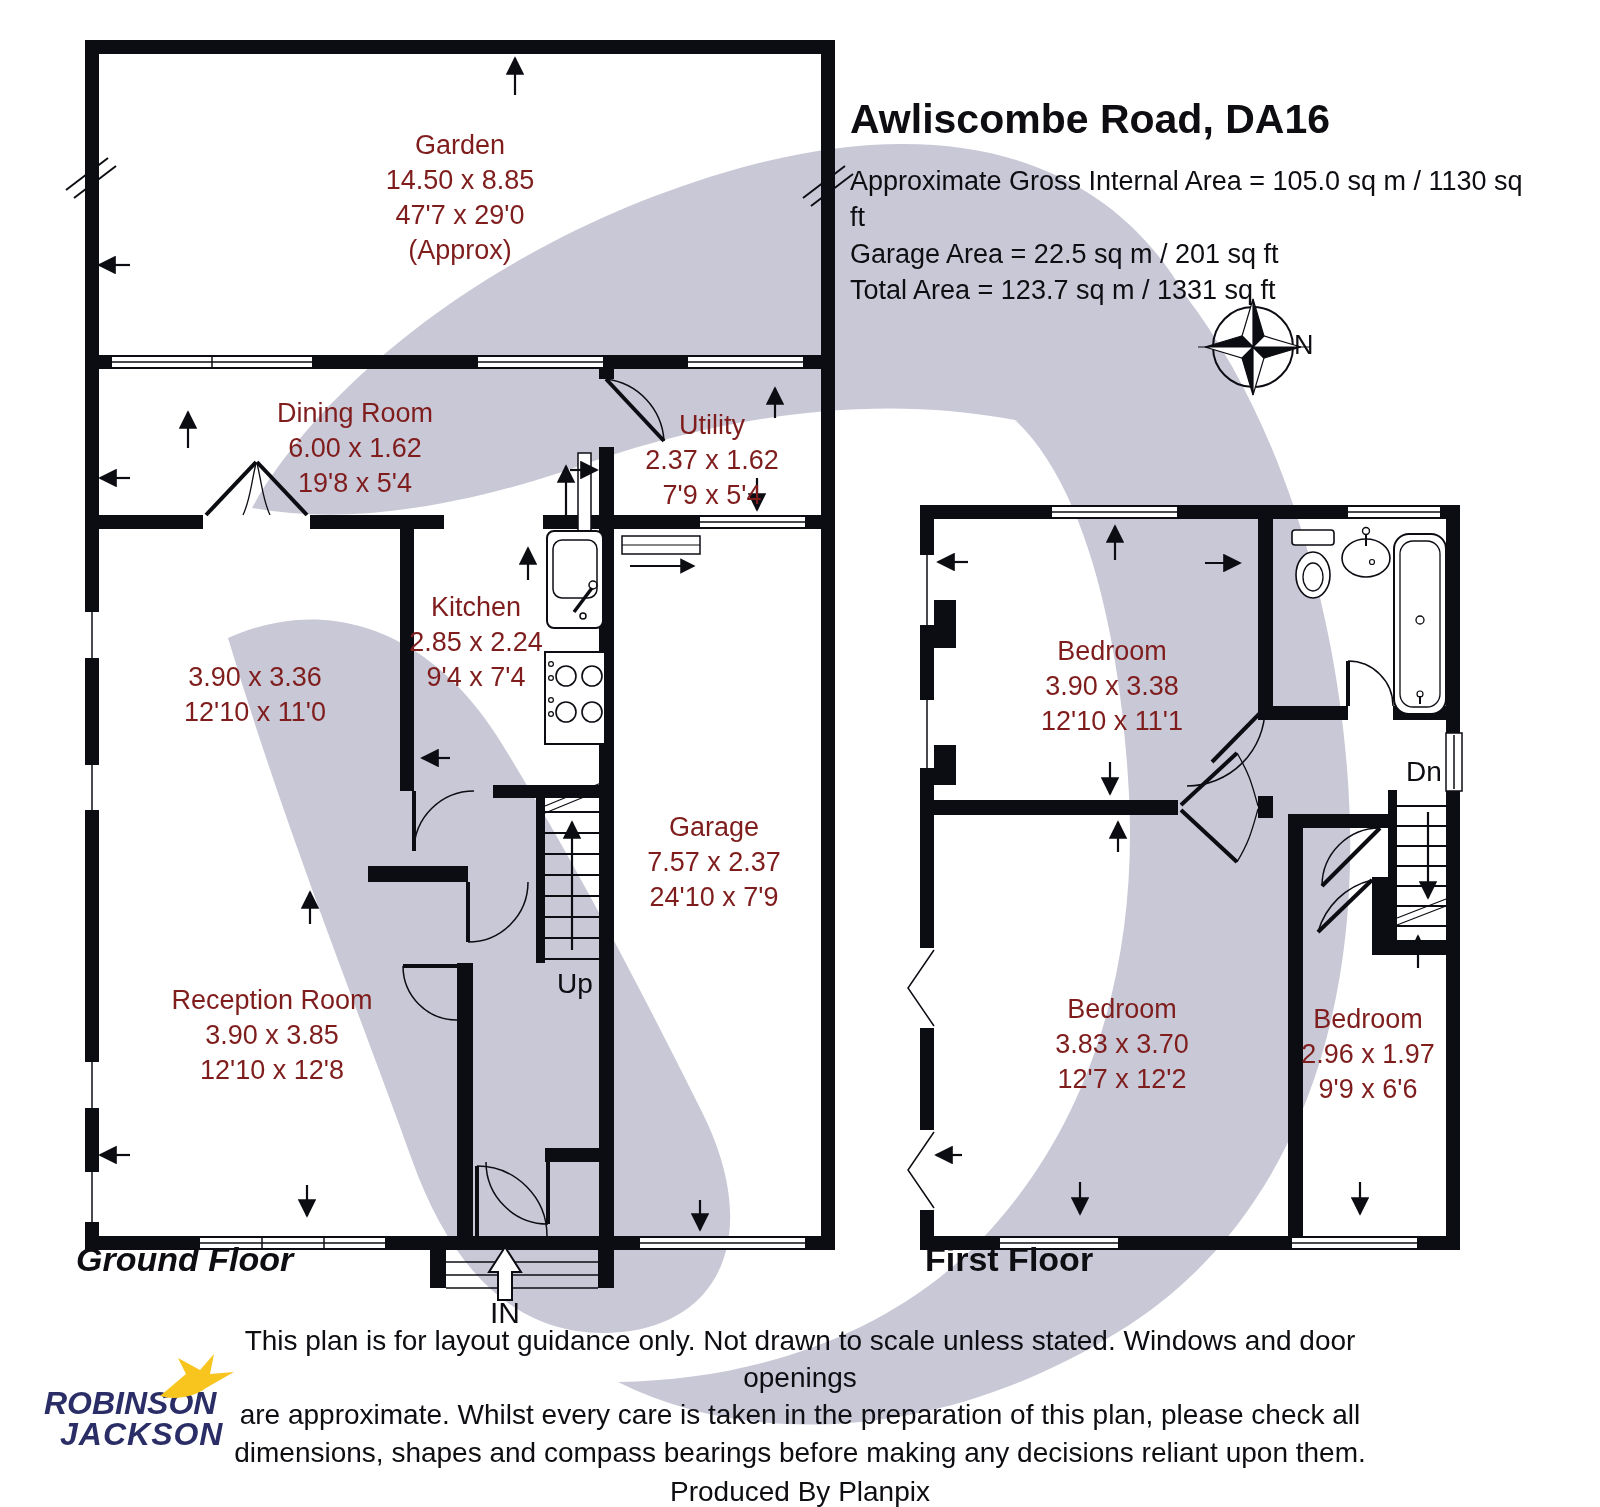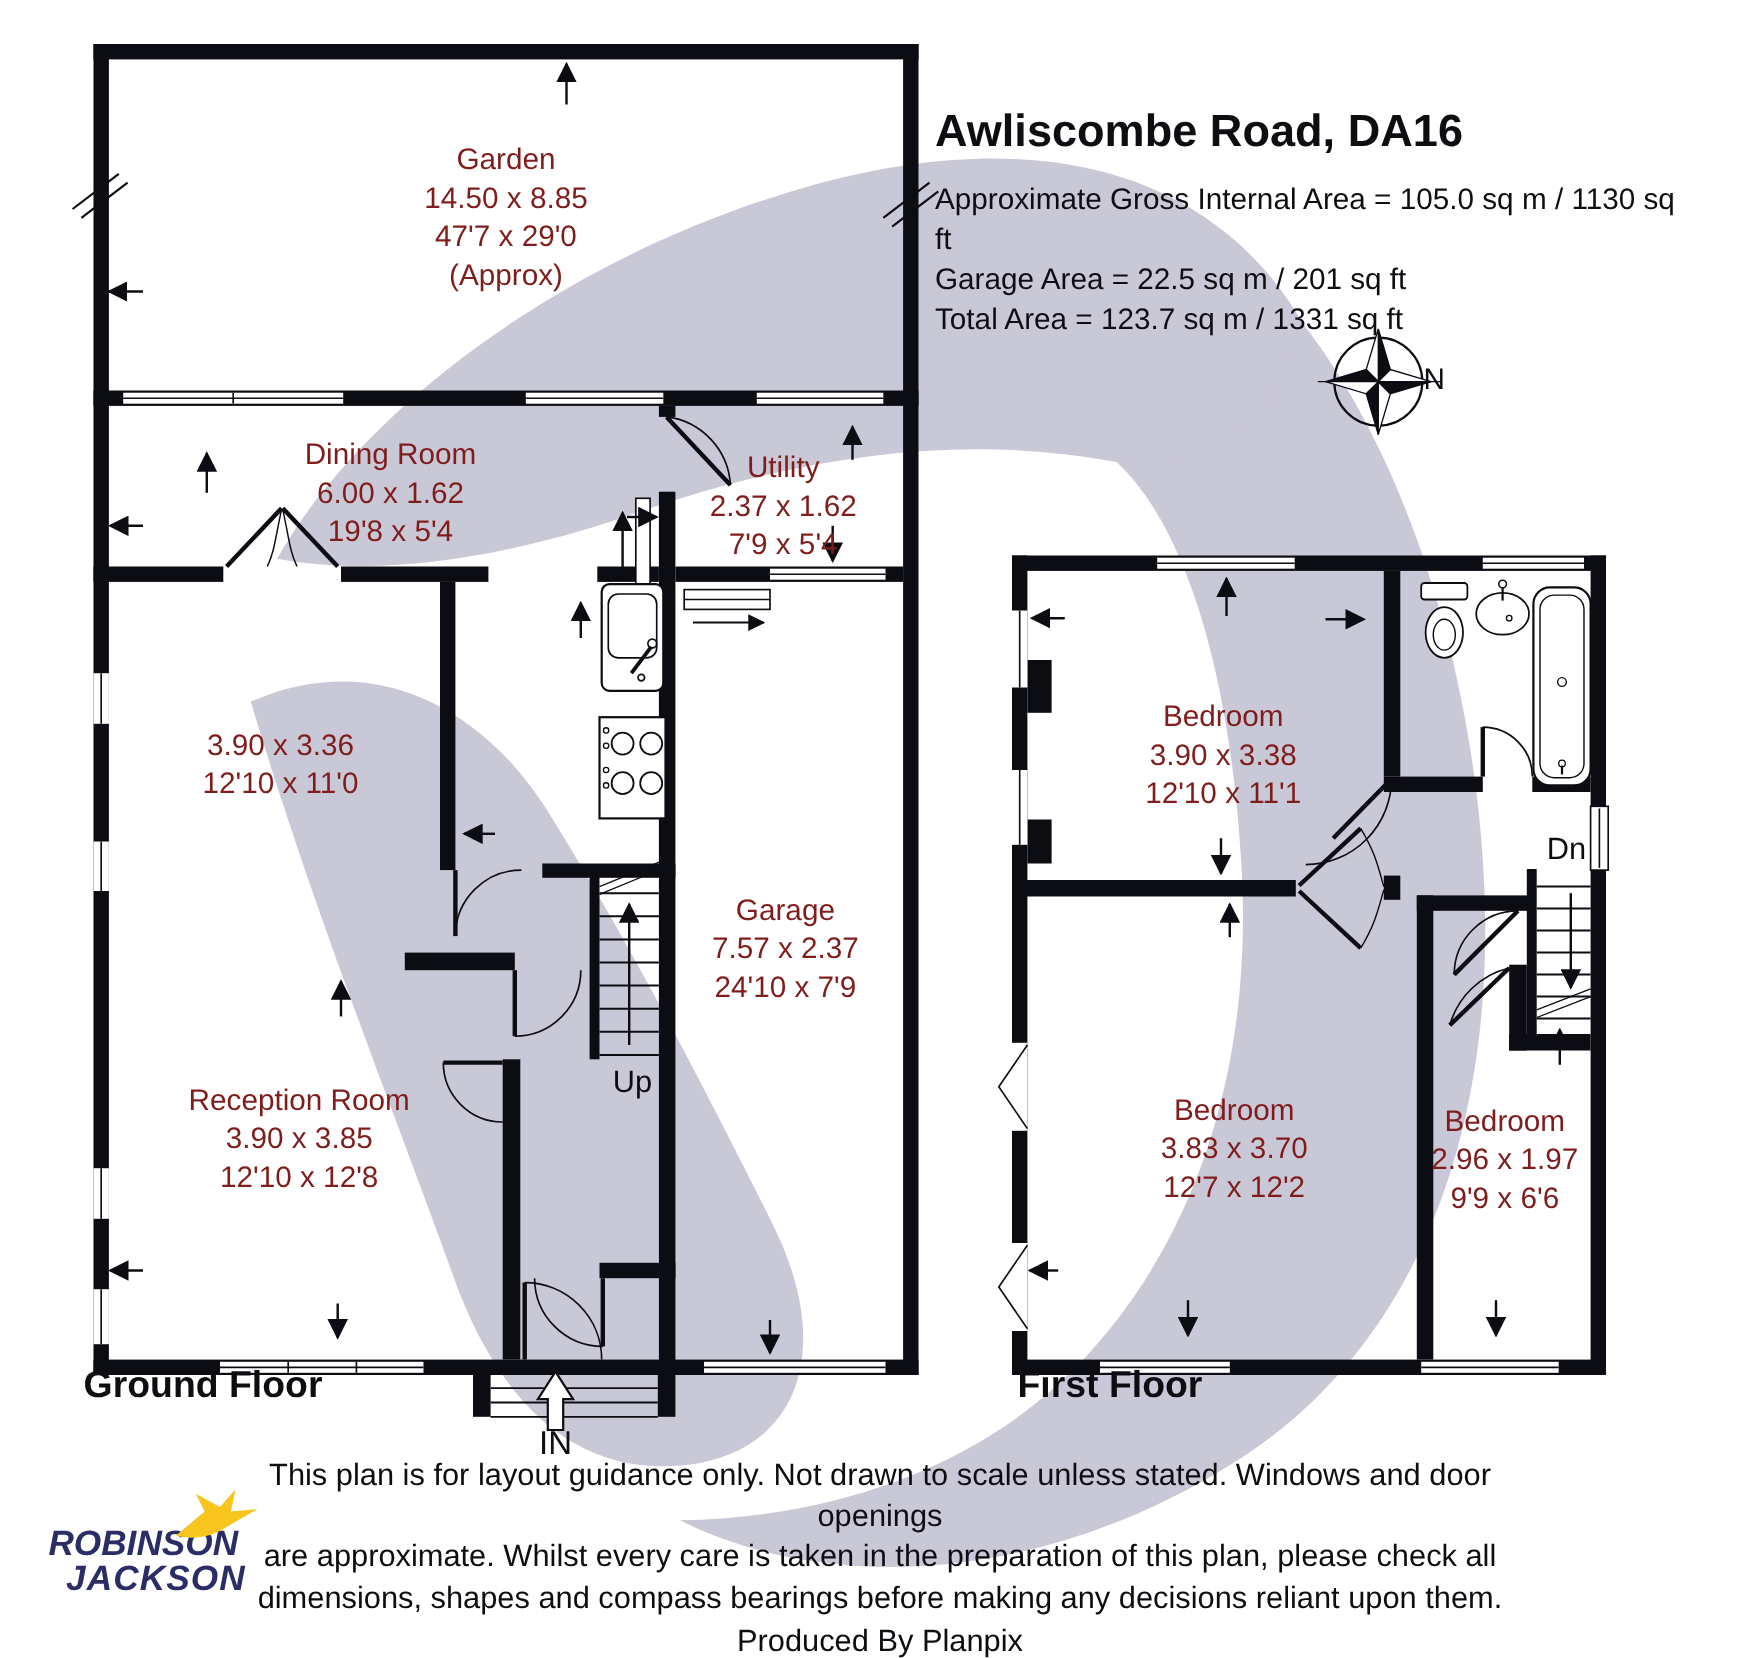--- a/index.html
+++ b/index.html
@@ -308,20 +308,25 @@
   <div>6.00 x 1.62</div>
   <div>19'8 x 5'4</div>
 </div>
 
 <div class="room-label" style="left:712px;top:408px;">
   <div>Utility</div>
   <div>2.37 x 1.62</div>
   <div>7'9 x 5'4</div>
 </div>
 
+<div class="room-label" style="left:476px;top:590px;">
+  <div>Kitchen</div>
+  <div>2.85 x 2.24</div>
+  <div>9'4 x 7'4</div>
+</div>
 
 <div class="room-label" style="left:255px;top:660px;">
   <div>3.90 x 3.36</div>
   <div>12'10 x 11'0</div>
 </div>
 
 <div class="room-label" style="left:714px;top:810px;">
   <div>Garage</div>
   <div>7.57 x 2.37</div>
   <div>24'10 x 7'9</div>
@@ -348,21 +353,21 @@
 <div class="room-label" style="left:1368px;top:1002px;">
   <div>Bedroom</div>
   <div>2.96 x 1.97</div>
   <div>9'9 x 6'6</div>
 </div>
 
 <div class="tiny-label" style="left:575px;top:968px;">Up</div>
 <div class="tiny-label" style="left:1424px;top:756px;">Dn</div>
 <div class="tiny-label" style="left:505px;top:1296px;font-size:30px;">IN</div>
 
-<div class="floor-label" style="left:76px;top:1240px;">Ground Floor</div>
+<div class="floor-label" style="left:76px;top:1240px;font-style:italic;">Ground Floor</div>
 <div class="floor-label" style="left:925px;top:1240px;">First Floor</div>
 
 <div class="footer-block">
   <div>This plan is for layout guidance only. Not drawn to scale unless stated. Windows and door openings</div>
   <div>are approximate. Whilst every care is taken in the preparation of this plan, please check all</div>
   <div>dimensions, shapes and compass bearings before making any decisions reliant upon them.</div>
   <div class="produced">Produced By Planpix</div>
 </div>
 
 <div class="logo">

